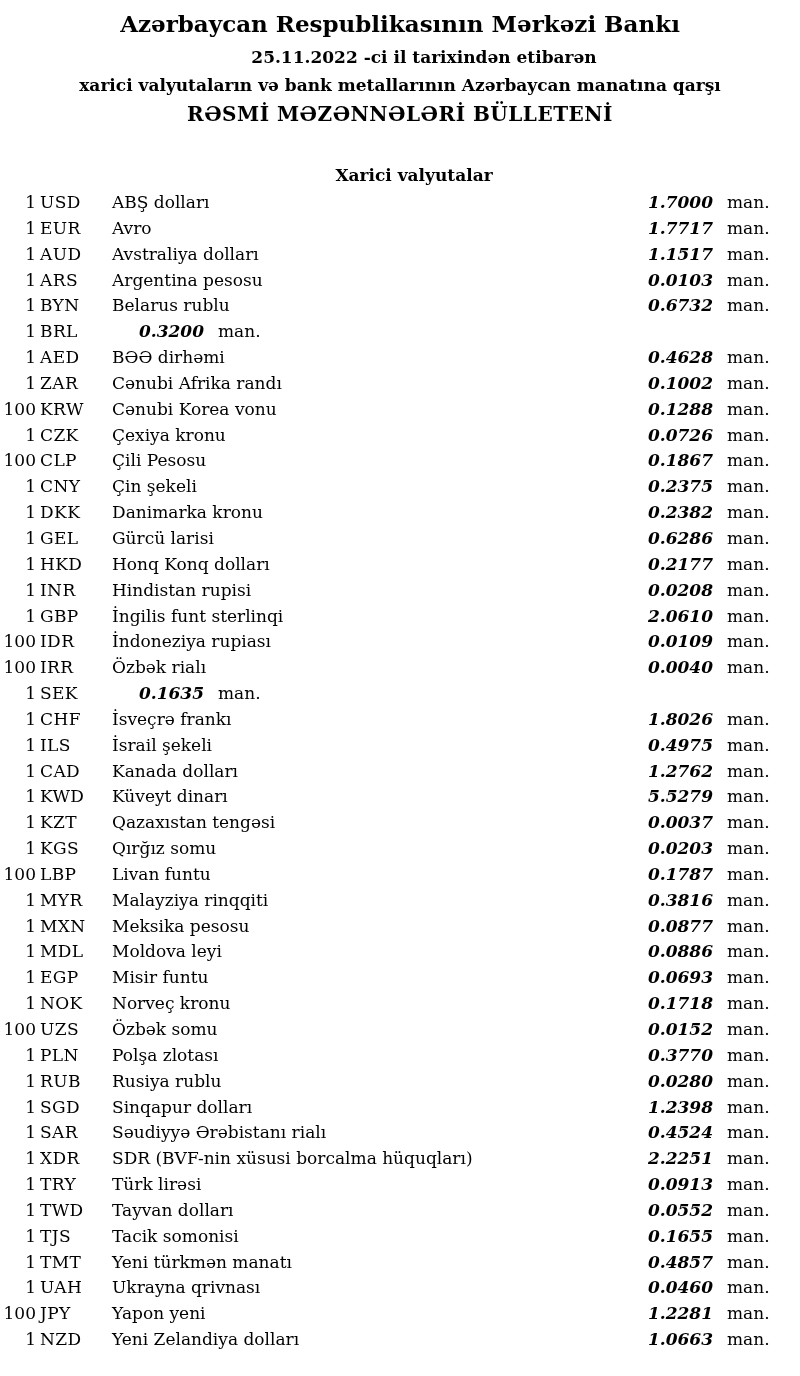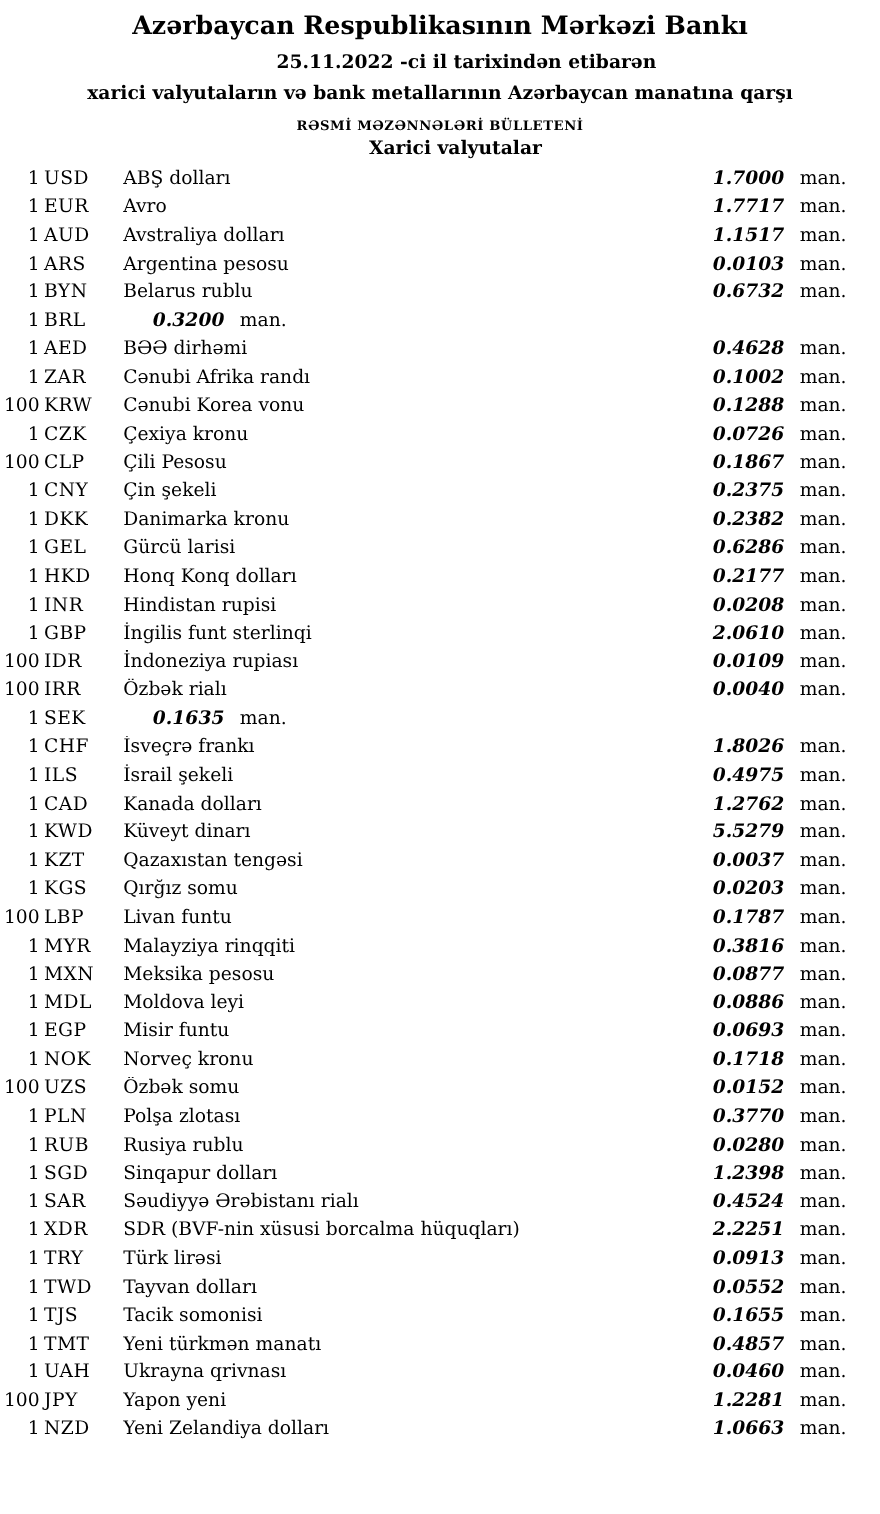--- a/index.html
+++ b/index.html
@@ -34,30 +34,31 @@
   .hdr-sub {
     text-align: center;
     font-weight: bold;
     font-size: 17px;
     line-height: 21px;
     margin-top: 7px;
   }
   .hdr-bulletin {
     text-align: center;
     font-weight: bold;
-    font-size: 12px;
+    font-size: 20px;
     line-height: 22px;
     margin-top: 7px;
     letter-spacing: 0.5px;
   }
   .section-title {
     text-align: center;
     font-weight: bold;
     font-size: 17px;
     line-height: 20px;
+    margin-top: 40px;
     padding-left: 28px;
   }
   .rows {
     margin-top: 7px;
     padding-right: 38px;
   }
   .row {
     display: flex;
     align-items: baseline;
     height: 25.85px;

